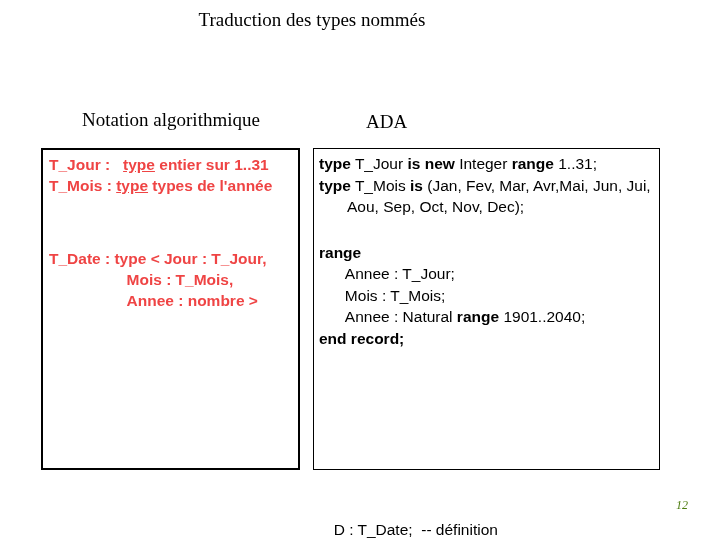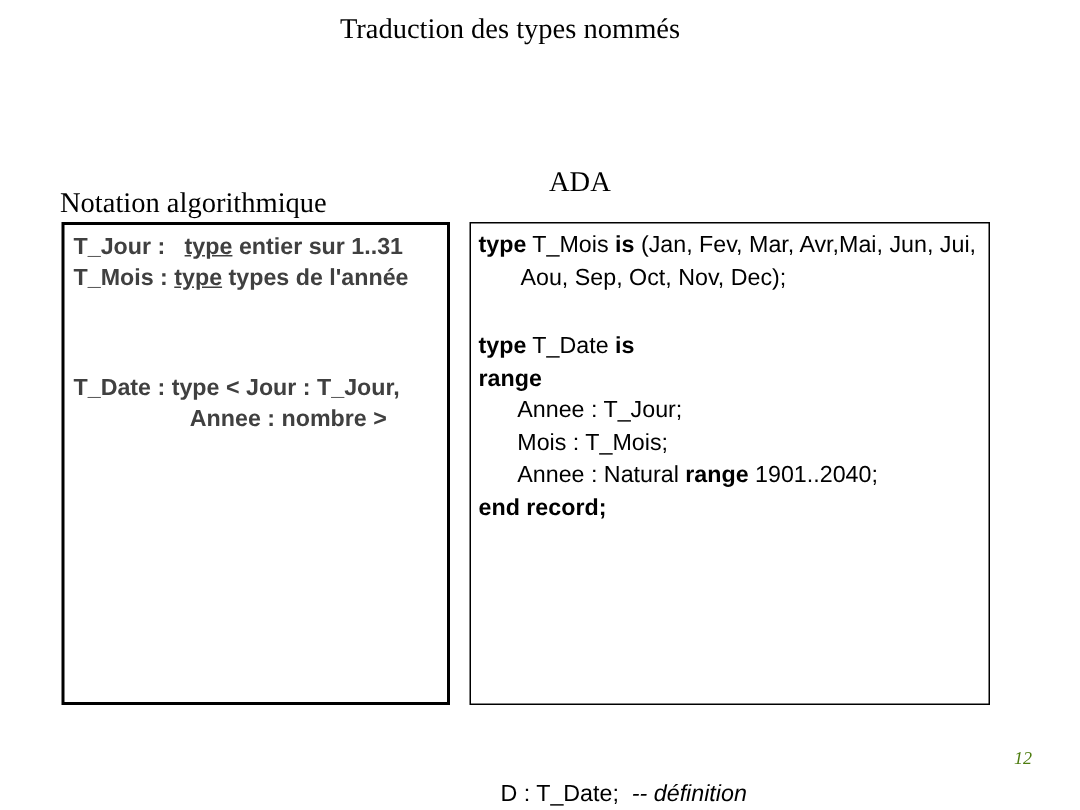--- a/index.html
+++ b/index.html
@@ -22,36 +22,36 @@
     position: absolute;
     left: 0;
     top: 8px;
     width: 624px;
     text-align: center;
     font-family: "Liberation Serif", serif;
     font-size: 19px;
     line-height: 24px;
     color: #000000;
     white-space: pre;
-    margin-left: 28px;
   }
 
   
   .col-head {
     position: absolute;
     font-family: "Liberation Serif", serif;
     font-size: 19px;
     line-height: 23px;
     color: #000000;
     white-space: pre;
   }
   .col-head-left {
     left: 40px;
-    top: 124px;
+    top: 108px;
     width: 262px;
+    text-align: center;
   }
   .col-head-right {
     left: 366px;
     top: 110px;
     width: 234px;
   }
 
   
   .codebox {
     position: absolute;
@@ -75,21 +75,21 @@
     border: 1px solid #000000;
     padding: 4px 4px 0 5px;
   }
 
   
   .algo-line {
     font-family: "Liberation Sans", sans-serif;
     font-weight: bold;
     font-size: 15.5px;
     line-height: 21px;
-    color: #404040;
+    color: #ef4444;
     padding-left: 22px;
     text-indent: -22px;
     white-space: pre-wrap;
   }
   .algo-line .u { text-decoration: underline; }
   .algo-gap { height: 52px; }
 
   
   .ada-line {
     font-family: "Liberation Sans", sans-serif;
@@ -109,21 +109,20 @@
     position: absolute;
     left: 325px;
     top: 500px;
     font-family: "Liberation Sans", sans-serif;
     font-size: 15.5px;
     line-height: 20px;
     color: #000000;
     white-space: pre;
   }
   .bottom-line .comment {
-    font-style: italic;
   }
 
   
   .page-number {
     position: absolute;
     left: 676px;
     top: 498px;
     font-family: "Liberation Serif", serif;
     font-style: italic;
     font-size: 12px;
@@ -142,31 +141,32 @@
 <div class="col-head col-head-right">ADA</div>
 
 <div class="codebox codebox-left">
   <div>
       <div class="algo-line"><span>T_Jour :   </span><span class="u">type</span><span> entier sur 1..31</span></div>
       <div class="algo-line"><span>T_Mois : </span><span class="u">type</span><span> types de l'année</span></div>
     </div>
   <div class="algo-gap"></div>
   <div>
       <div class="algo-line"><span>T_Date : type &lt; Jour : T_Jour,</span></div>
+      <div class="algo-line"><span>                  Mois : T_Mois,</span></div>
       <div class="algo-line"><span>                  Annee : nombre &gt;</span></div>
     </div>
 </div>
 
 <div class="codebox codebox-right">
   <div>
+      <div class="ada-line"><span class="kw">type</span><span> T_Jour </span><span class="kw">is new</span><span> Integer </span><span class="kw">range</span><span> 1..31;</span></div>
       <div class="ada-line"><span class="kw">type</span><span> T_Mois </span><span class="kw">is</span><span> (Jan, Fev, Mar, Avr,Mai, Jun, Jui, Aou, Sep, Oct, Nov, Dec);</span></div>
     </div>
   <div class="ada-gap"></div>
   <div>
-      <div class="ada-line"><span class="kw">type</span><span> T_Date </span><span class="kw">is</span></div>
       <div class="ada-line"><span class="kw">range</span></div>
       <div class="ada-line"><span>      Annee : T_Jour;</span></div>
       <div class="ada-line"><span>      Mois : T_Mois;</span></div>
       <div class="ada-line"><span>      Annee : Natural </span><span class="kw">range</span><span> 1901..2040;</span></div>
       <div class="ada-line"><span class="kw">end record;</span></div>
     </div>
 </div>
 
 <div class="bottom-line">
   <span>D : T_Date;  </span><span class="comment">-- définition</span>

